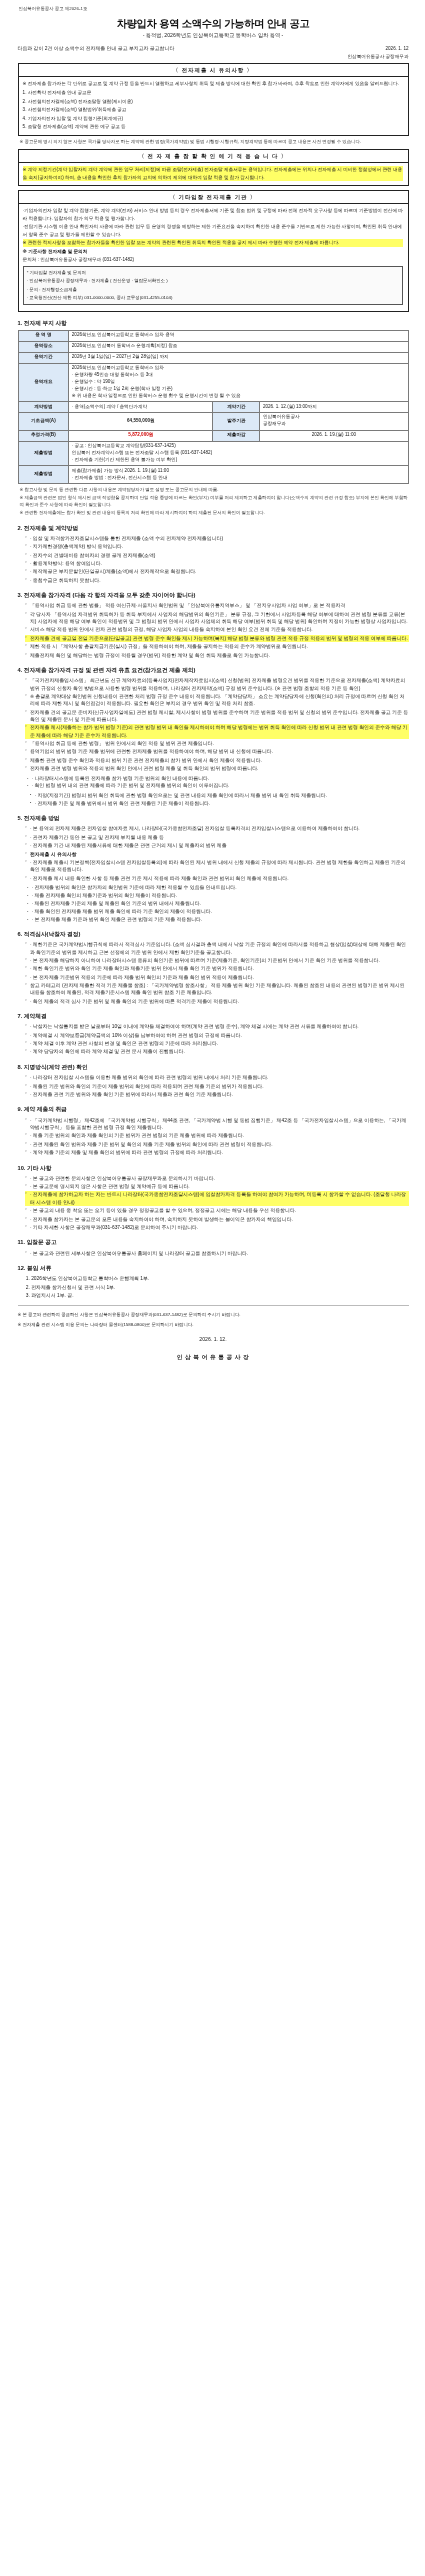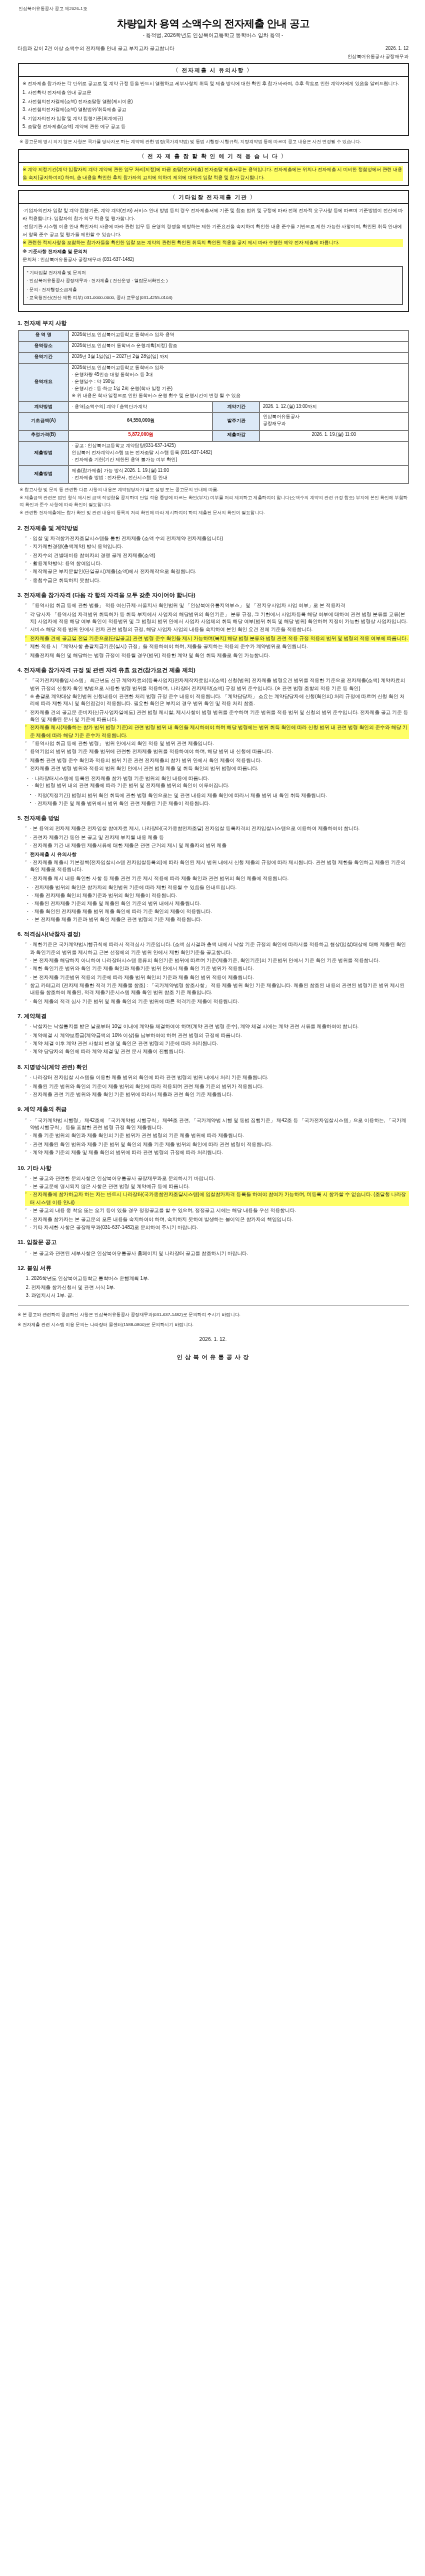--- a/index.html
+++ b/index.html
@@ -58,21 +58,21 @@
   .tight{margin:0 0 0.5px 0;}
   .footer-note{font-size:4.4px;line-height:1.6;margin-top:3.1px;}
 </style>
 </head>
 <body>
 
 <div class="page">
 
   <div class="doc-head">인삼북어유통공사 공고 제2026-1호</div>
 
-  <h1 class="title">차량입차 용역 소액수의 전자제출 안내 공고</h1>
+  <h1 class="title">차량입차 용역 소액수의 가능하며 안내 공고</h1>
   <div class="subtitle">- 용적법, 2026학년도 인삼북어고등학교 통학버스 임차 용역 -</div>
 
   <div class="intro-row">
     <div class="intro-left">다음과 같이 2건 이상 소액수의 전자제출 안내 공고 부지고자 공고합니다</div>
     <div class="intro-right">
       <div>2026. 1. 12</div>
       <div>인삼북어유통공사 공장재무과</div>
     </div>
   </div>
 

